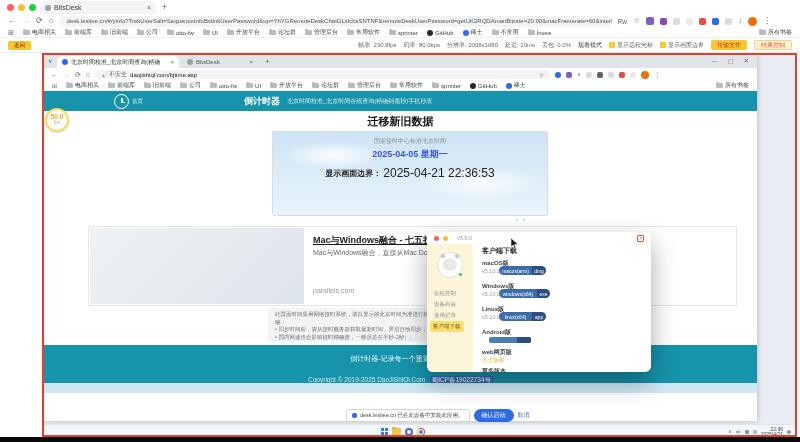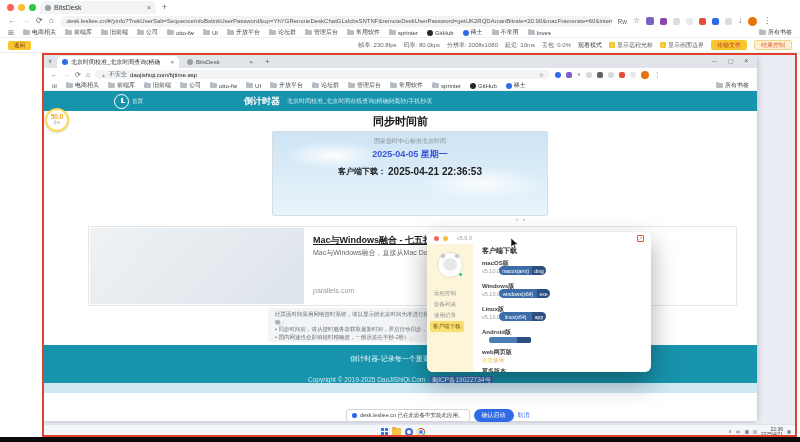--- a/index.html
+++ b/index.html
@@ -284,29 +284,29 @@
           <span style="font-size:5.5px;color:#dff3f8">首页</span>
           <span style="font-size:9px;font-weight:bold;color:#fff;margin-left:98px">倒计时器</span>
           <span style="font-size:6px;color:#cdeaf2;margin-left:4px">北京时间校准_北京时间在线查询(精确到毫秒)手机秒表</span>
         </div>
 
         <div class="abs" style="left:1px;top:17px;width:24px;height:24px;border-radius:50%;background:#fff;border:2px solid #ffd75e;text-align:center;box-shadow:0 1px 2px rgba(0,0,0,.15)">
           <div style="font-size:6.5px;font-weight:bold;color:#f5a623;margin-top:3px">50.0</div>
           <div style="font-size:4.5px;color:#aaa">fps</div>
         </div>
 
-        <div class="abs" style="left:0;top:23px;width:713px;text-align:center;font-size:11px;font-weight:bold;color:#111">同步时间前</div>
+        <div class="abs" style="left:0;top:23px;width:713px;text-align:center;font-size:11px;font-weight:bold;color:#111">迁移新旧数据</div>
 
         <div class="abs" style="left:228px;top:40px;width:276px;height:85px;border:1px solid #d8dde2;border-radius:2px;text-align:center;
                     background:radial-gradient(ellipse 70px 20px at 22% 28%,rgba(255,255,255,.95),rgba(255,255,255,0) 70%),radial-gradient(ellipse 90px 24px at 76% 62%,rgba(255,255,255,.85),rgba(255,255,255,0) 70%),linear-gradient(#cde4f5,#e9f4fb)">
           <div style="font-size:6px;color:#8a8f94;padding-top:5px">国家授时中心标准北京时间</div>
           <div style="font-size:9px;font-weight:bold;color:#3a55d9;margin-top:2px">2025-04-05 星期一</div>
           <div class="r" style="justify-content:center;margin-top:5px;gap:2px">
-            <span style="font-size:8px;font-weight:bold;color:#222">客户端下载：</span>
-            <span style="font-size:10px;font-weight:bold;color:#222">2025-04-21 22:36:53</span>
+            <span style="font-size:8px;font-weight:bold;color:#222">显示画面边界：</span>
+            <span style="font-size:12px;font-weight:normal;color:#222">2025-04-21 22:36:53</span>
           </div>
         </div>
 
         <span class="abs" style="left:472px;top:125px;font-size:6px;color:#4a90d9">‹</span>
         <span class="abs" style="left:479px;top:125px;font-size:6px;color:#4a90d9">›</span>
 
         <div class="abs" style="left:44px;top:135px;width:649px;height:80px;border:1px solid #e6e6e6;background:#fff">
           <div class="abs" style="left:1px;top:1px;width:214px;height:76px;background:linear-gradient(135deg,#eef2f5,#dde4ea)"></div>
           <div class="abs" style="left:224px;top:7px;font-size:9px;font-weight:bold;color:#1a1a1a;text-decoration:underline">Mac与Windows融合 - 七五折</div>
           <div class="abs" style="left:224px;top:21px;width:330px;font-size:7px;color:#666;line-height:9px">Mac与Windows融合，直接从Mac Dock启动并访问Windows应用，Mac、迁移新旧数据。</div>

